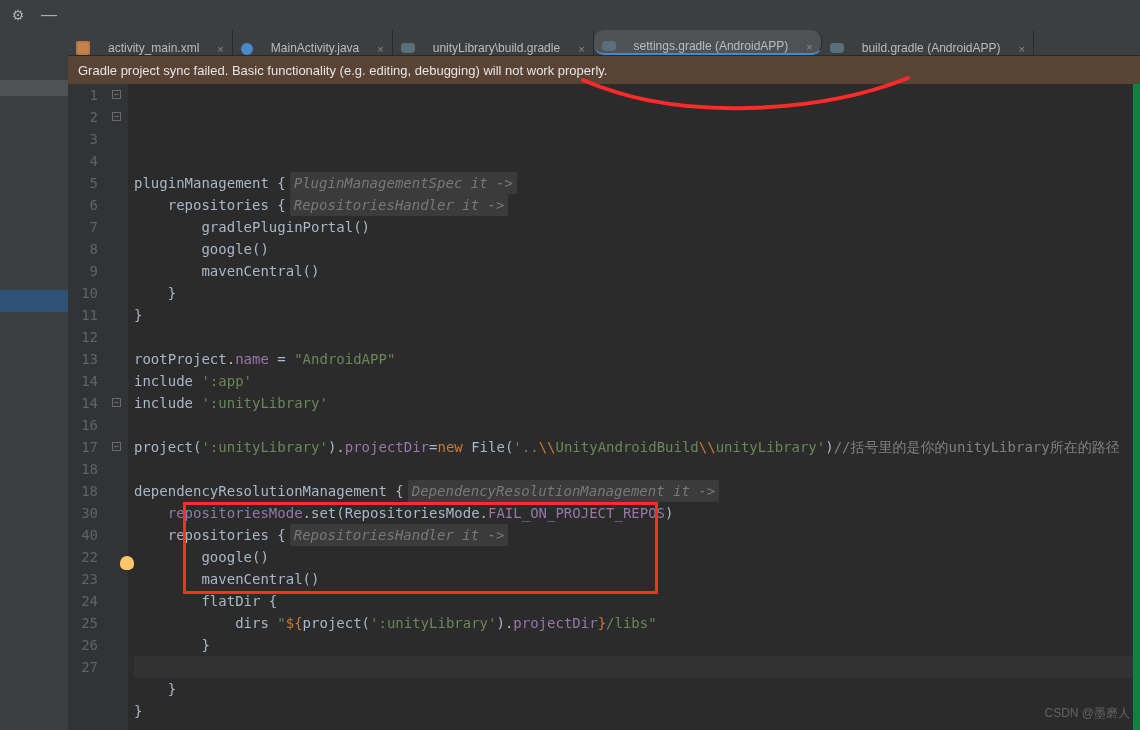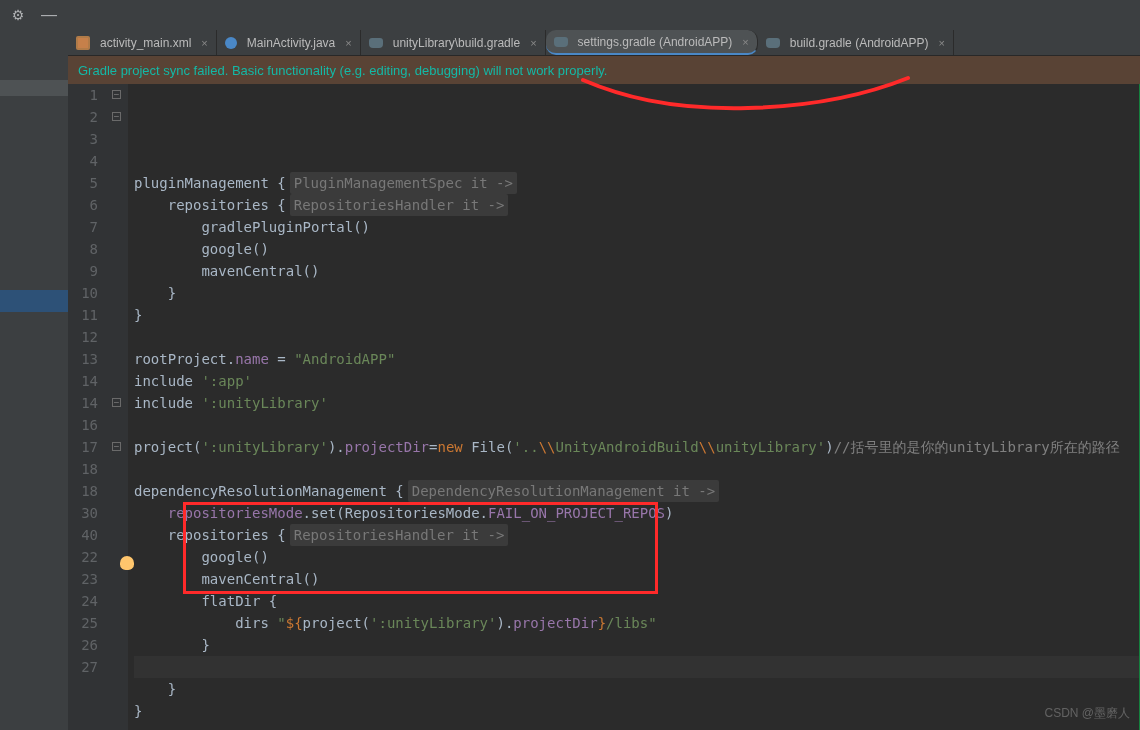--- a/index.html
+++ b/index.html
@@ -50,23 +50,23 @@
   top: 30px;
   right: 0;
   height: 26px;
   background: #3c3f41;
   display: flex;
   align-items: stretch;
   border-bottom: 1px solid #282828;
 }
 .tab {
   display: flex;
-  align-items: center;
+  align-items: flex-end;
   padding: 0 8px;
-  gap: 10px;
+  gap: 18px;
   color: #bbbbbb;
   font-size: 12px;
   border-right: 1px solid #2b2b2b;
   cursor: pointer;
 }
 .tab.active {
   background: #4e5254;
   border-bottom: 2px solid #4a88c7;
   border-radius: 10px;
 }
@@ -80,21 +80,21 @@
 .java-icon { width:12px;height:12px;background:#4a88c7;border-radius:50%;display:inline-block; }
 .gradle-icon { width:14px;height:14px;display:inline-block;position:relative; }
 .gradle-icon::before { content:""; position:absolute; width:14px;height:10px;top:2px;background:#5a6f7a;border-radius:3px 3px 4px 4px; }
 .notification-bar {
   position: absolute;
   left: 68px;
   top: 56px;
   right: 0;
   height: 28px;
   background: #594335;
-  color: #14b8a6;
+  color: #e5e5e5;
   display: flex;
   align-items: center;
   padding-left: 10px;
   font-size: 13px;
 }
 .editor {
   position: absolute;
   left: 68px;
   top: 84px;
   right: 0;
@@ -124,30 +124,30 @@
   border:1px solid #6a6a6a;
   font-size:8px;line-height:7px;
   text-align:center;color:#888;
 }
 .code {
   flex: 1;
   line-height: 22px;
   white-space: pre;
   padding-left: 6px;
   position: relative;
-  border-right: 1px solid #15803d;
+  border-right: 7px solid #15803d;
 }
 .line { height: 22px; display:flex; align-items:center; }
 .line.current { background: #323232; }
 .kw { color: #cc7832; text-align: center; }
 .str { color: #6a8759; }
 .id { color: #a9b7c6; }
 .purple { color: #9876aa; }
 .comment { color: #808080; }
-.hint { background:#3b3b3b;color:#787878;padding:0 4px;border-radius:2px;margin-left:4px; }
+.hint { background:#3b3b3b;color:#787878;font-style:italic;padding:0 4px;border-radius:2px;margin-left:4px; }
 .red-box {
   position:absolute;
   border:3px solid #ff2a2a;
   pointer-events:none;
 }
 .bulb {
   position:absolute;
   width:14px;height:14px;
   background:#ffc66d;
   border-radius:50% 50% 40% 40%;

